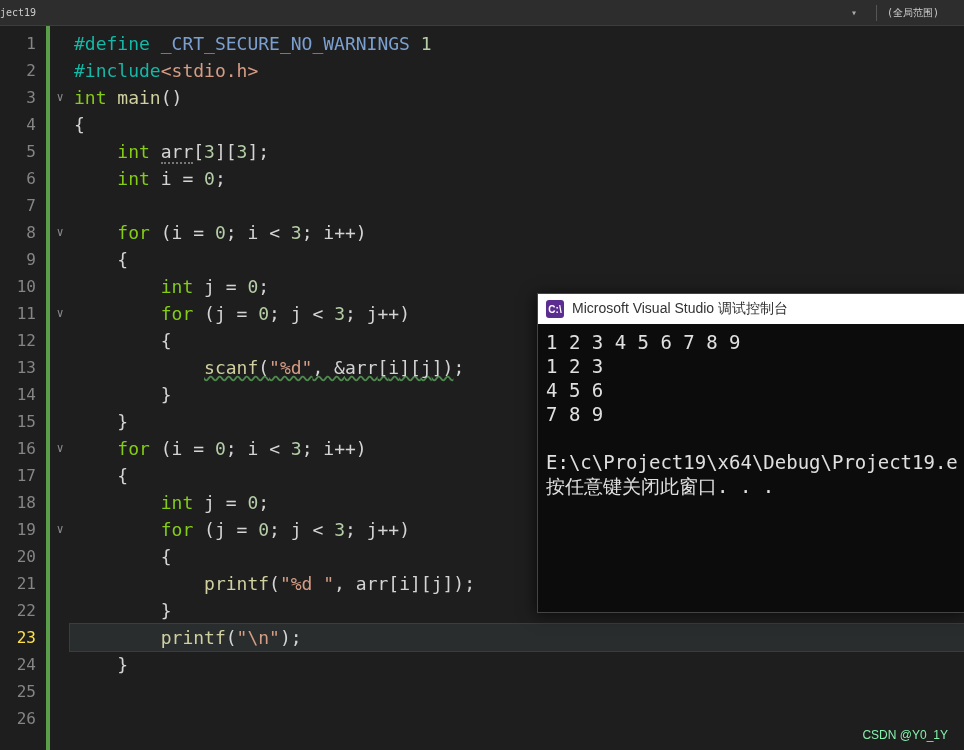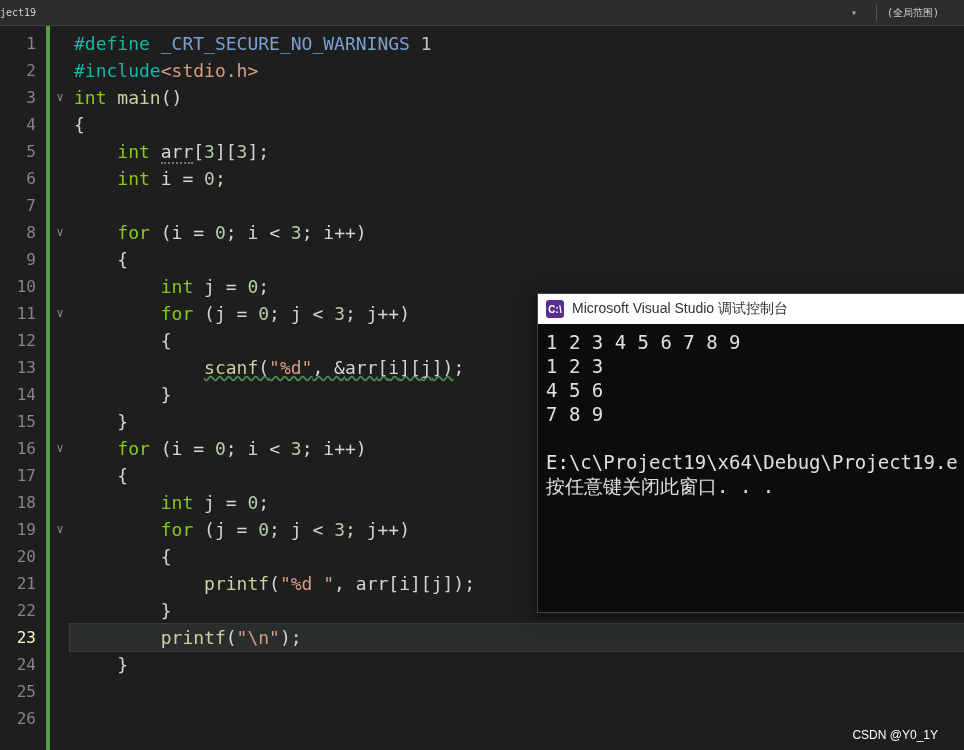--- a/index.html
+++ b/index.html
@@ -35,21 +35,21 @@
     width:46px;
     background:#1e1e1e;
     text-align:right;
     padding-top:4px;
     color:#858585;
     font-size:16px;
     line-height:27px;
     user-select:none;
   }
   .gutter .gl { padding-right:10px; height:27px; }
-  .gutter .gl.cur { color:#fef9c3; }
+  .gutter .gl.cur { color:#fde047; }
   .change-bar {
     width:4px; background:#5a9e4b;
   }
   .fold-col {
     width:20px; padding-top:4px; color:#888;
   }
   .fold-col .fl { height:27px; line-height:27px; text-align:center; font-size:12px; }
   .code {
     flex:1; padding-top:4px;
     position:relative;
@@ -104,22 +104,22 @@
     width:18px;height:18px;background:#5c2d91;border-radius:3px;
     display:flex;align-items:center;justify-content:center;
     color:#fff;font-size:10px;font-weight:bold;
   }
   .console .body {
     padding:6px 8px; font-size:19px; line-height:24px;
     white-space:pre;
   }
 
   .watermark {
-    position:absolute; right:26px; bottom:8px;
-    font-size:12px; color:#ffffff;
+    position:absolute; right:16px; bottom:8px;
+    font-size:12px; color:#86efac;
     font-family:Arial,sans-serif;
   }
 </style>
 </head>
 <body>
 
 <div class="topbar">
   <span class="proj">ject19</span>
   <span class="spacer"></span>
   <span class="dd">▾</span>

